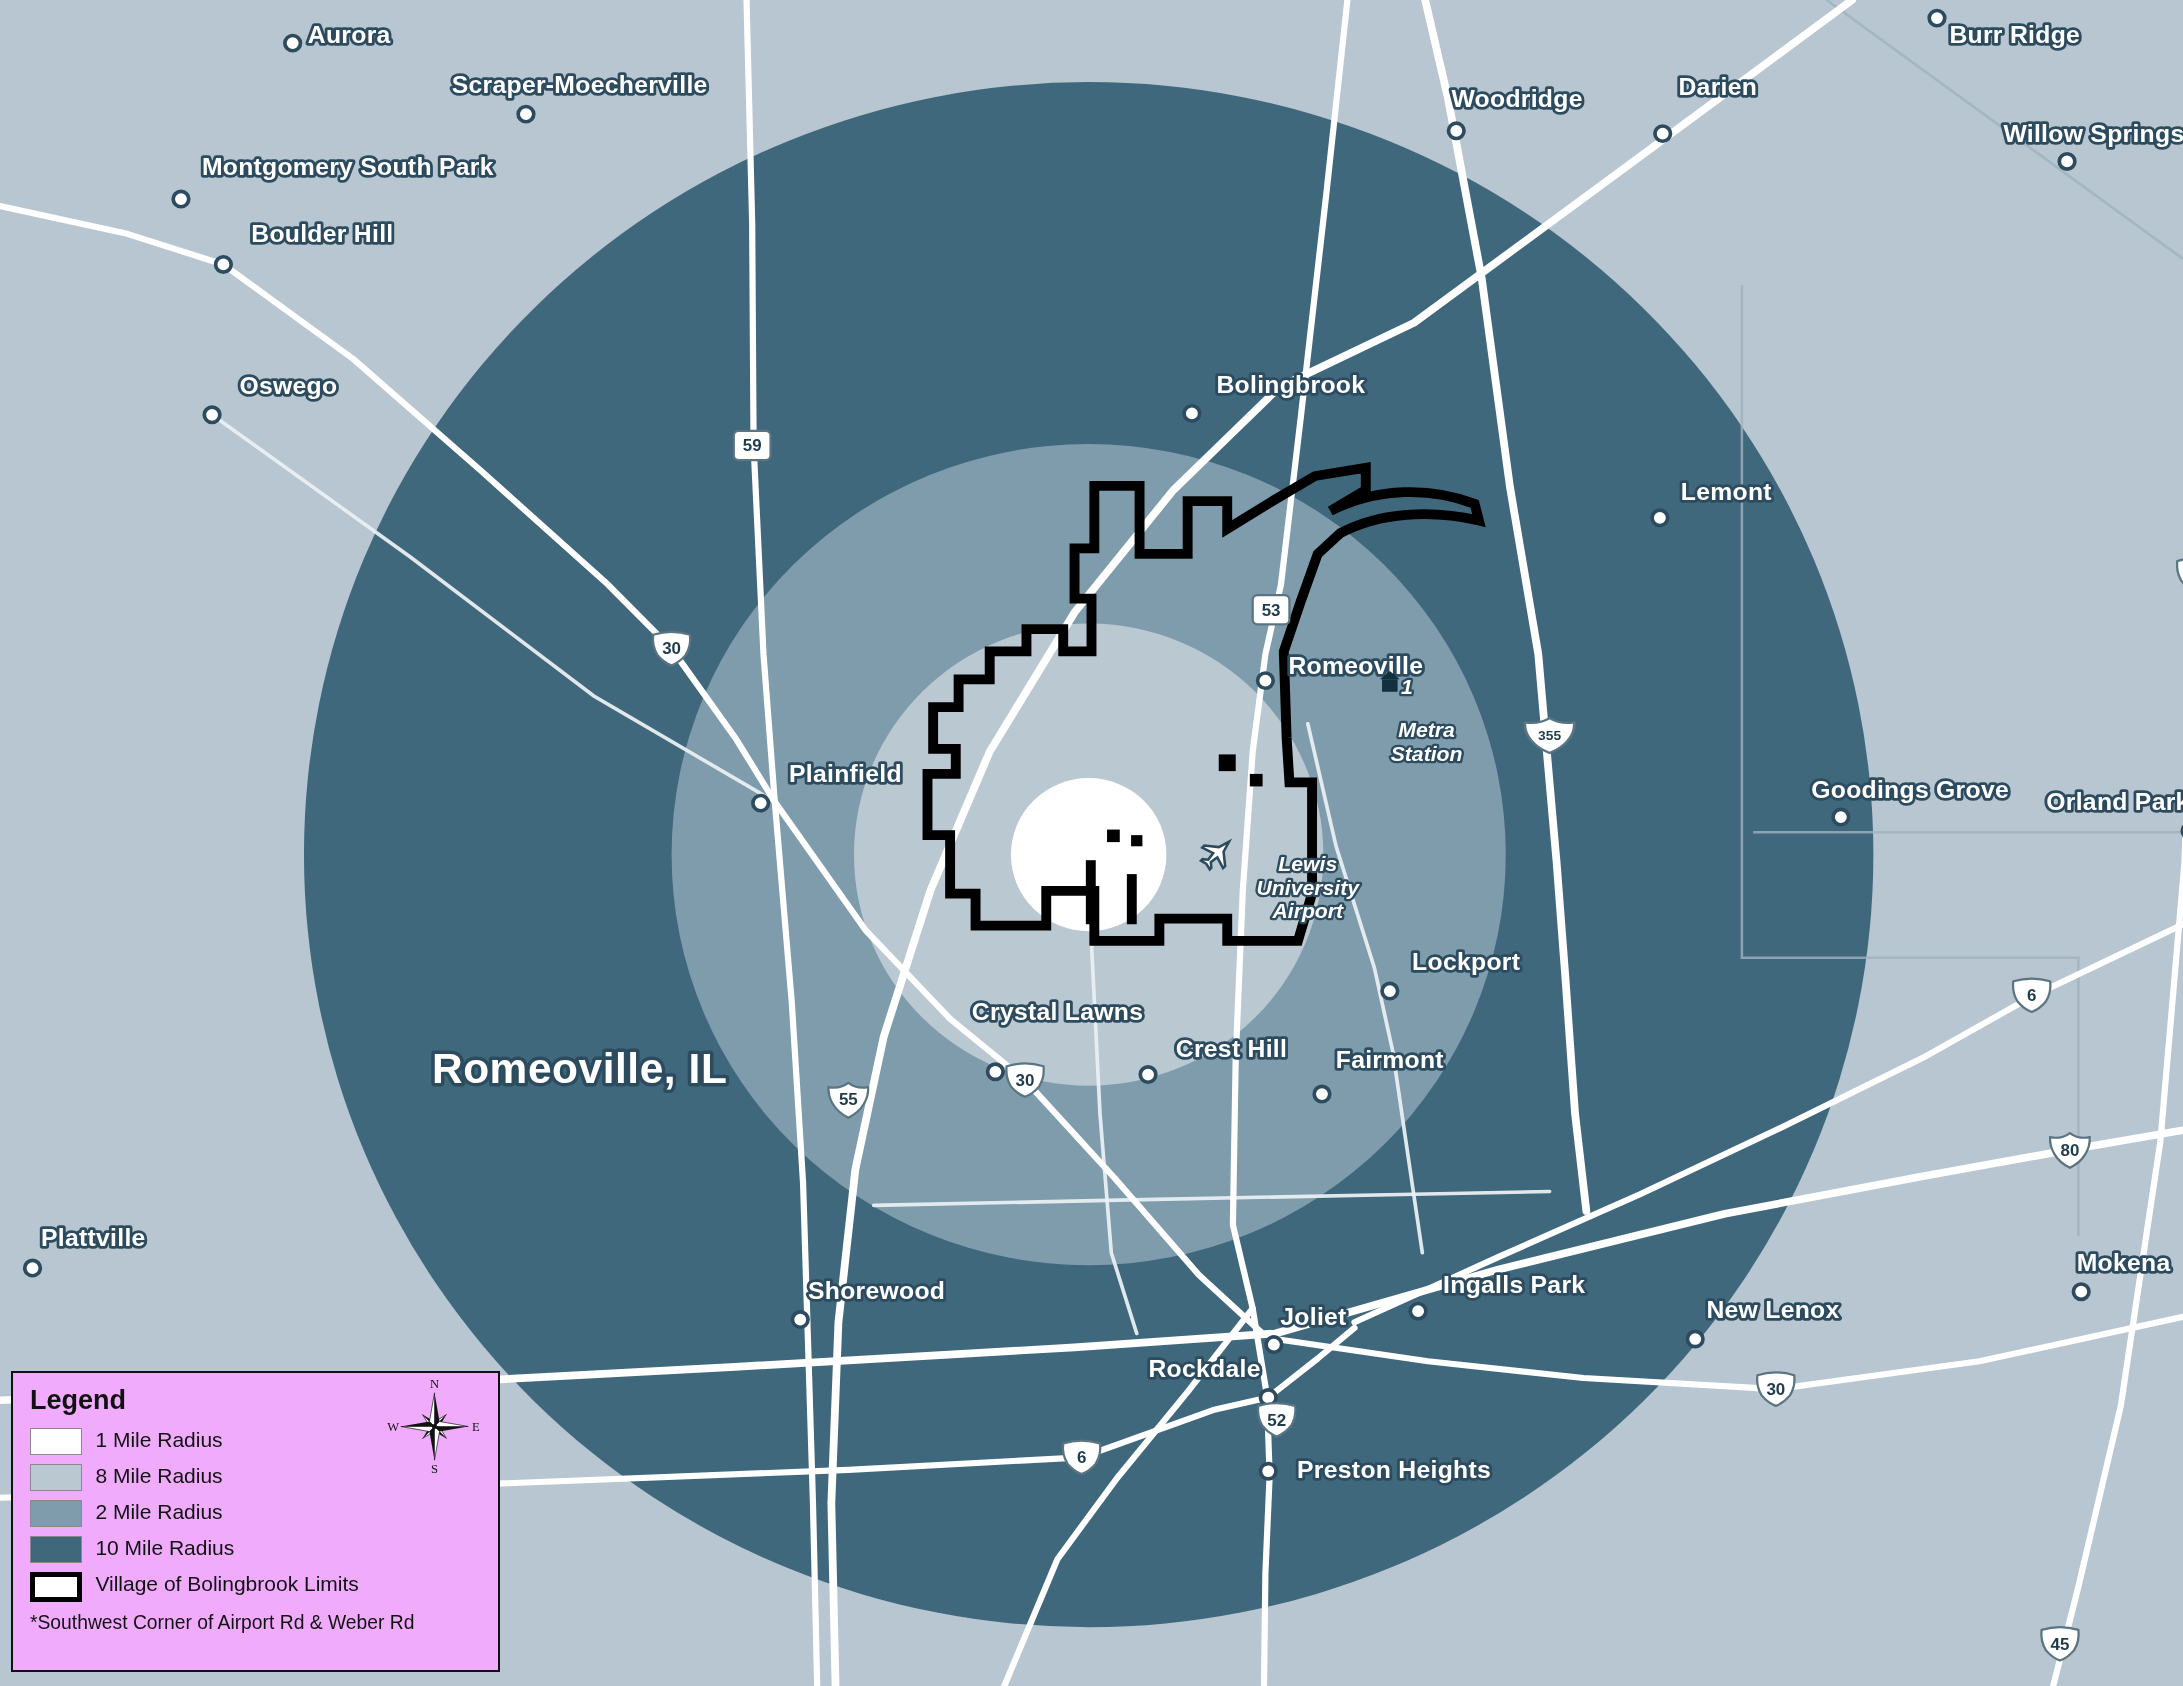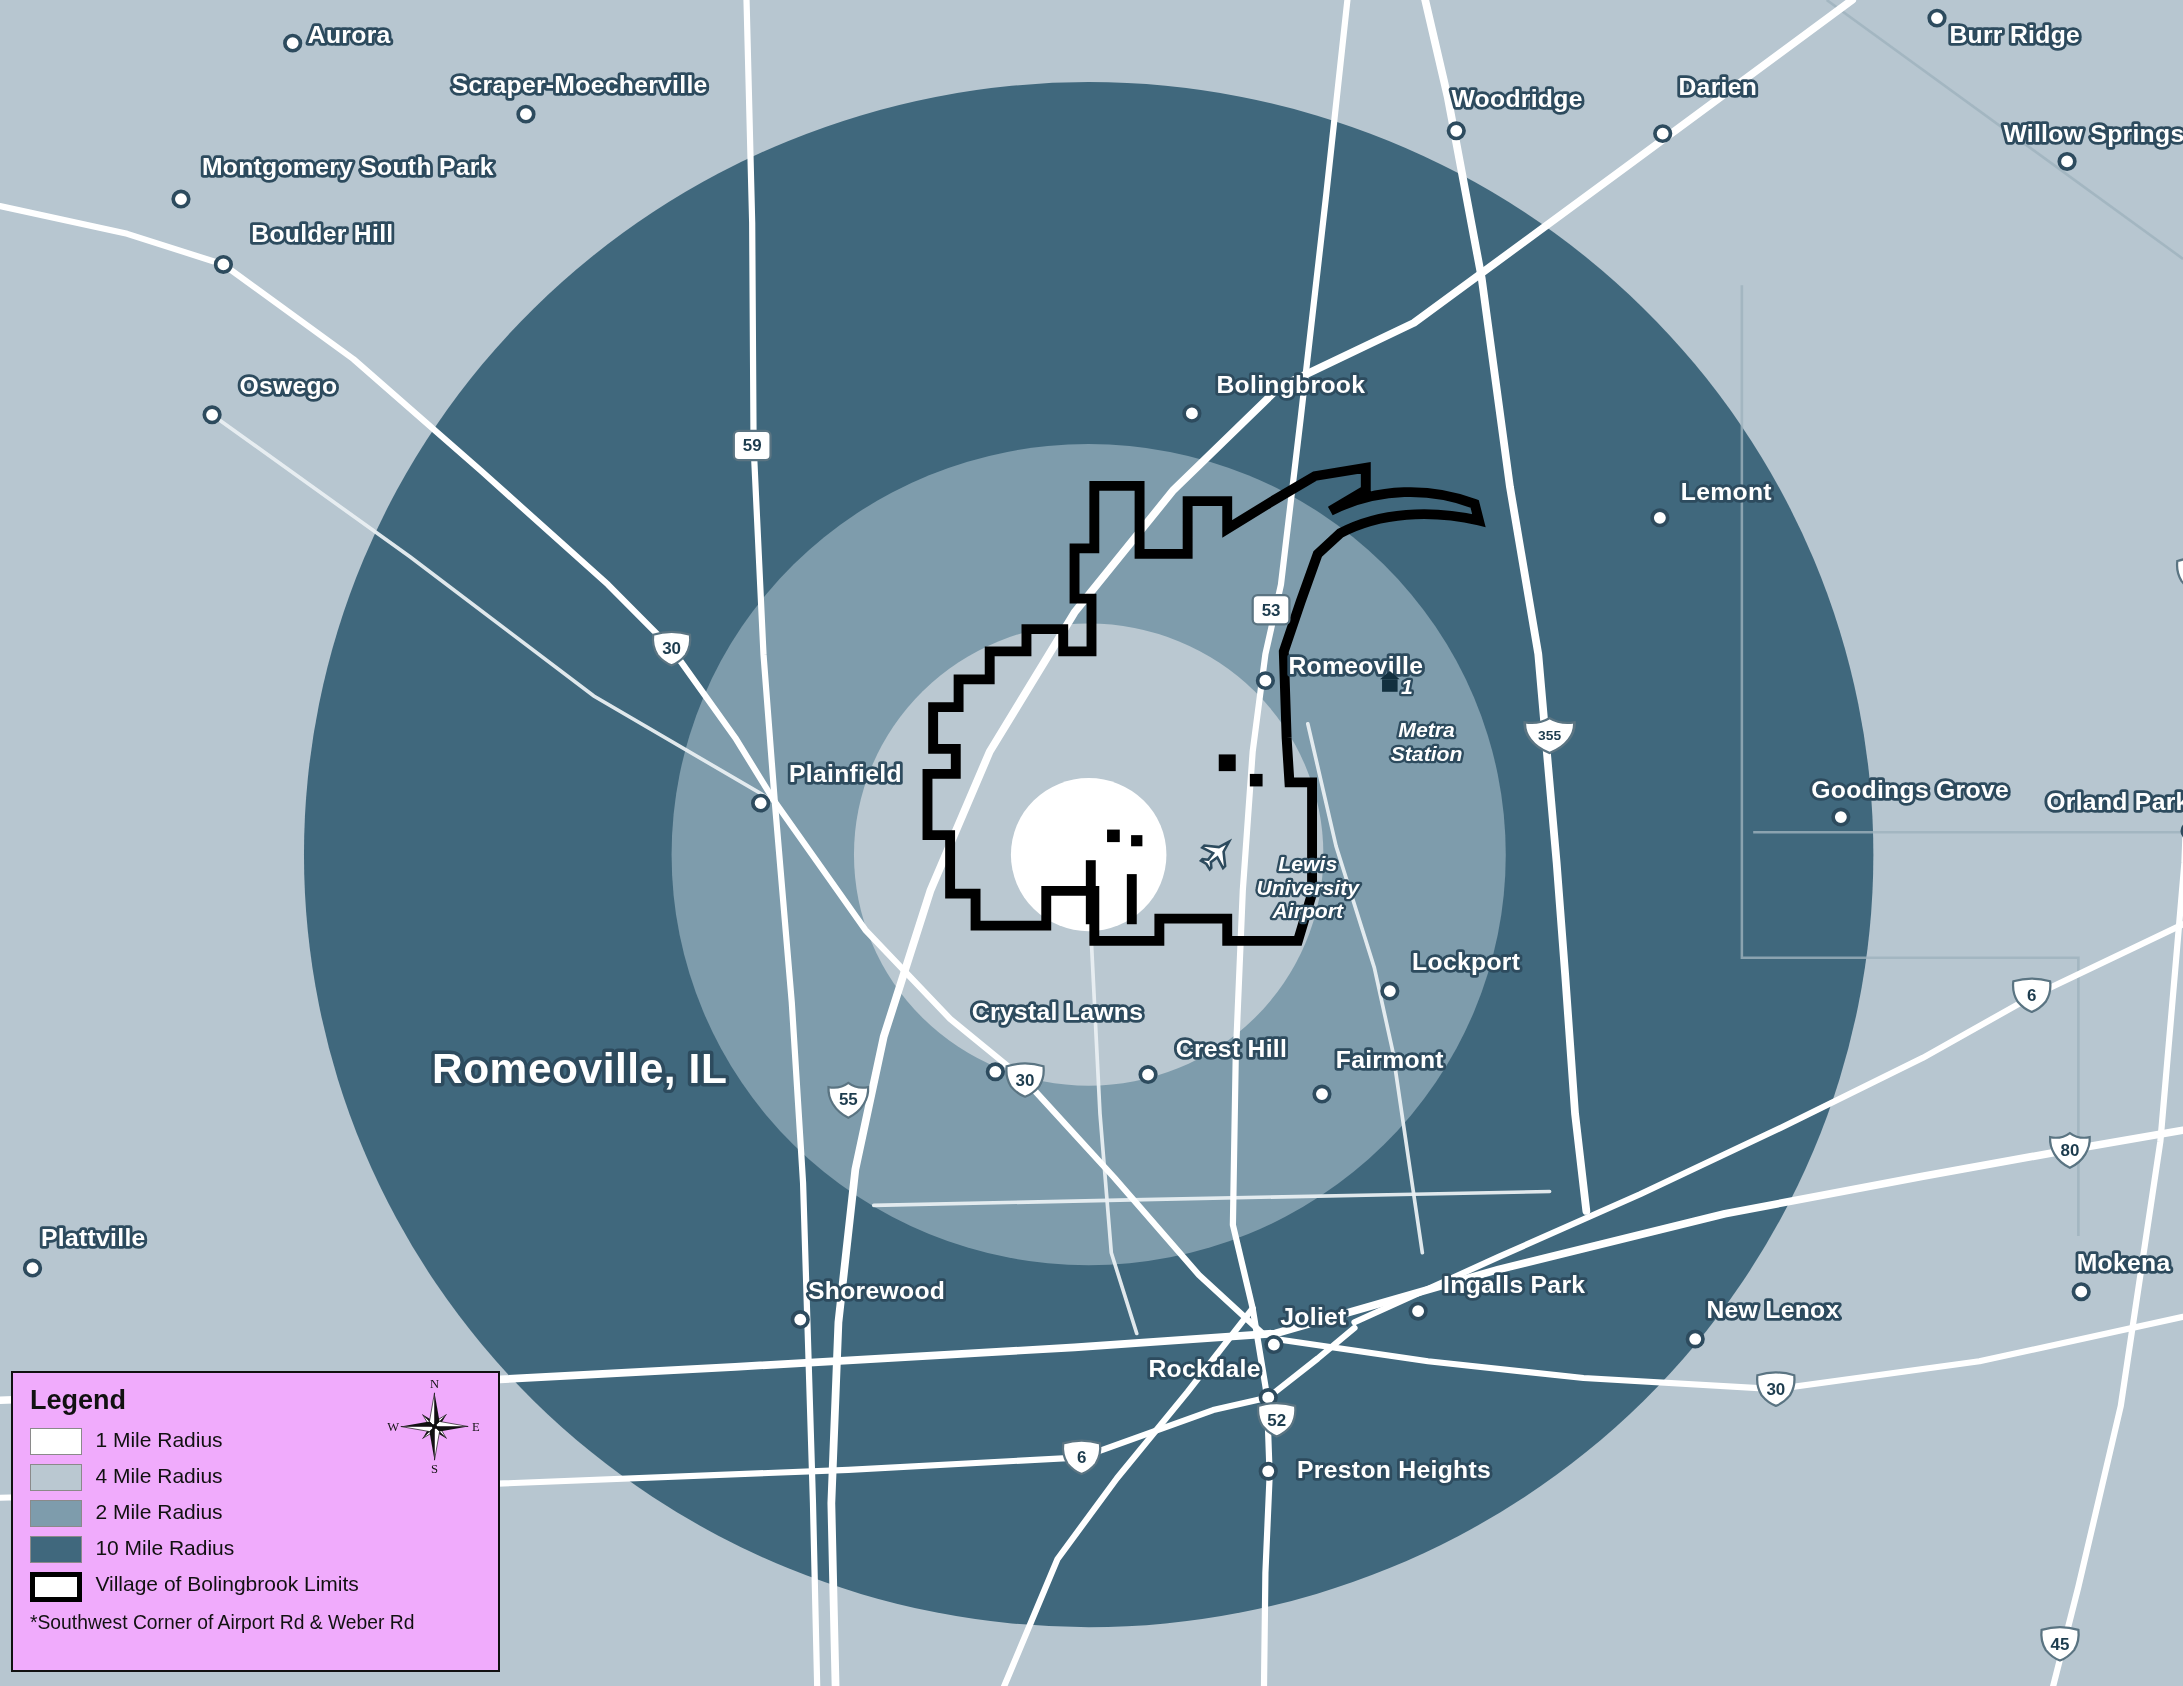--- a/index.html
+++ b/index.html
@@ -243,21 +243,21 @@
 
   <div class="legend">
     <div class="legend-heading">Legend</div>
     <div id="legend-items">
         <div class="legend-row">
           <span class="swatch" style="background: rgb(255, 255, 255);"></span>
           <span>1 Mile Radius</span>
         </div>
         <div class="legend-row">
           <span class="swatch" style="background: rgb(186, 200, 209);"></span>
-          <span>4 Mile Radius</span>
+          <span>8 Mile Radius</span>
         </div>
         <div class="legend-row">
           <span class="swatch" style="background: rgb(126, 156, 172);"></span>
           <span>2 Mile Radius</span>
         </div>
         <div class="legend-row">
           <span class="swatch" style="background: rgb(64, 104, 125);"></span>
           <span>10 Mile Radius</span>
         </div>
         <div class="legend-row">

